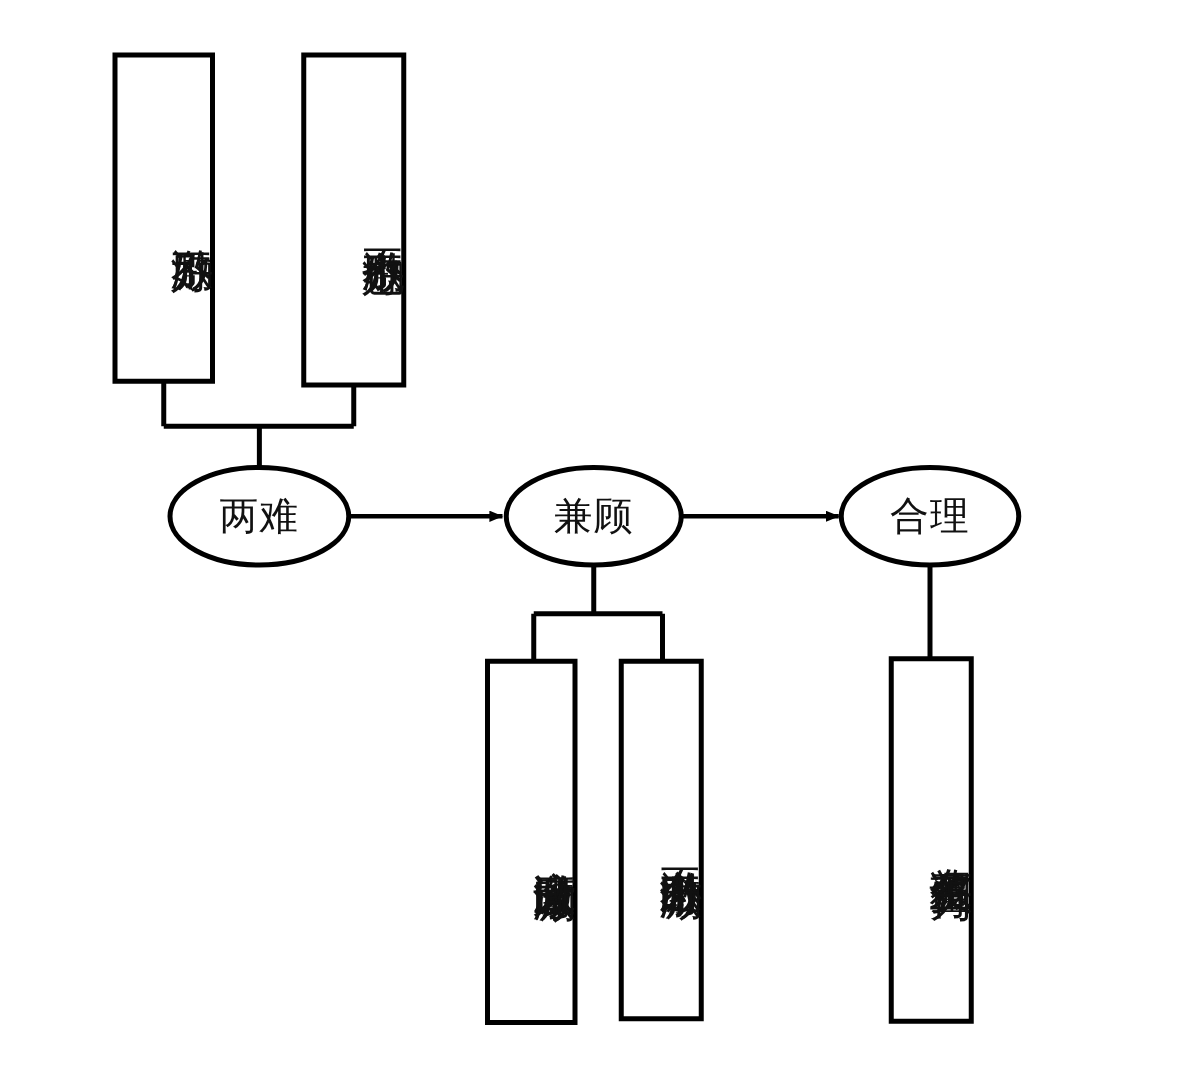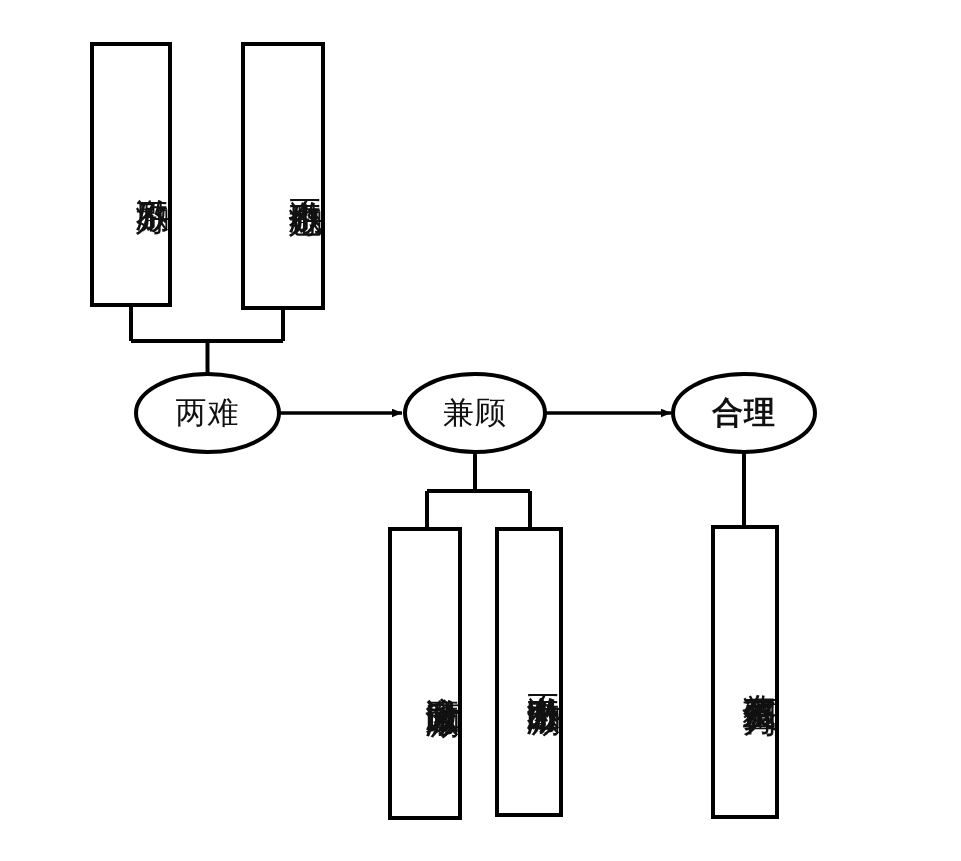--- a/index.html
+++ b/index.html
@@ -115,16 +115,16 @@
     <div class="vbox-label" style="left:390px; top:536px; width:70px; height:276px;">应该激励时才激励</div>
 
     <div class="vbox-label" style="left:497px; top:536px; width:64px; height:273px;">不必激励时不激励</div>
 
     <div class="vbox-label" style="left:713px; top:534px; width:64px; height:277px;">有效调整员工行为</div>
 
     <div class="ellipse-label" style="left:405px; top:374px; width:140px; height:78px;">兼顾</div>
 
     <div class="ellipse-label" style="left:136px; top:374px; width:143px; height:78px;">两难</div>
 
-    <div class="ellipse-label" style="left:673px; top:374px; width:142px; height:78px;font-weight:bold;">合理</div>
+    <div class="ellipse-label" style="left:673px; top:374px; width:142px; height:78px;">合理</div>
 
   </div>
 </div>
 
 </body></html>

